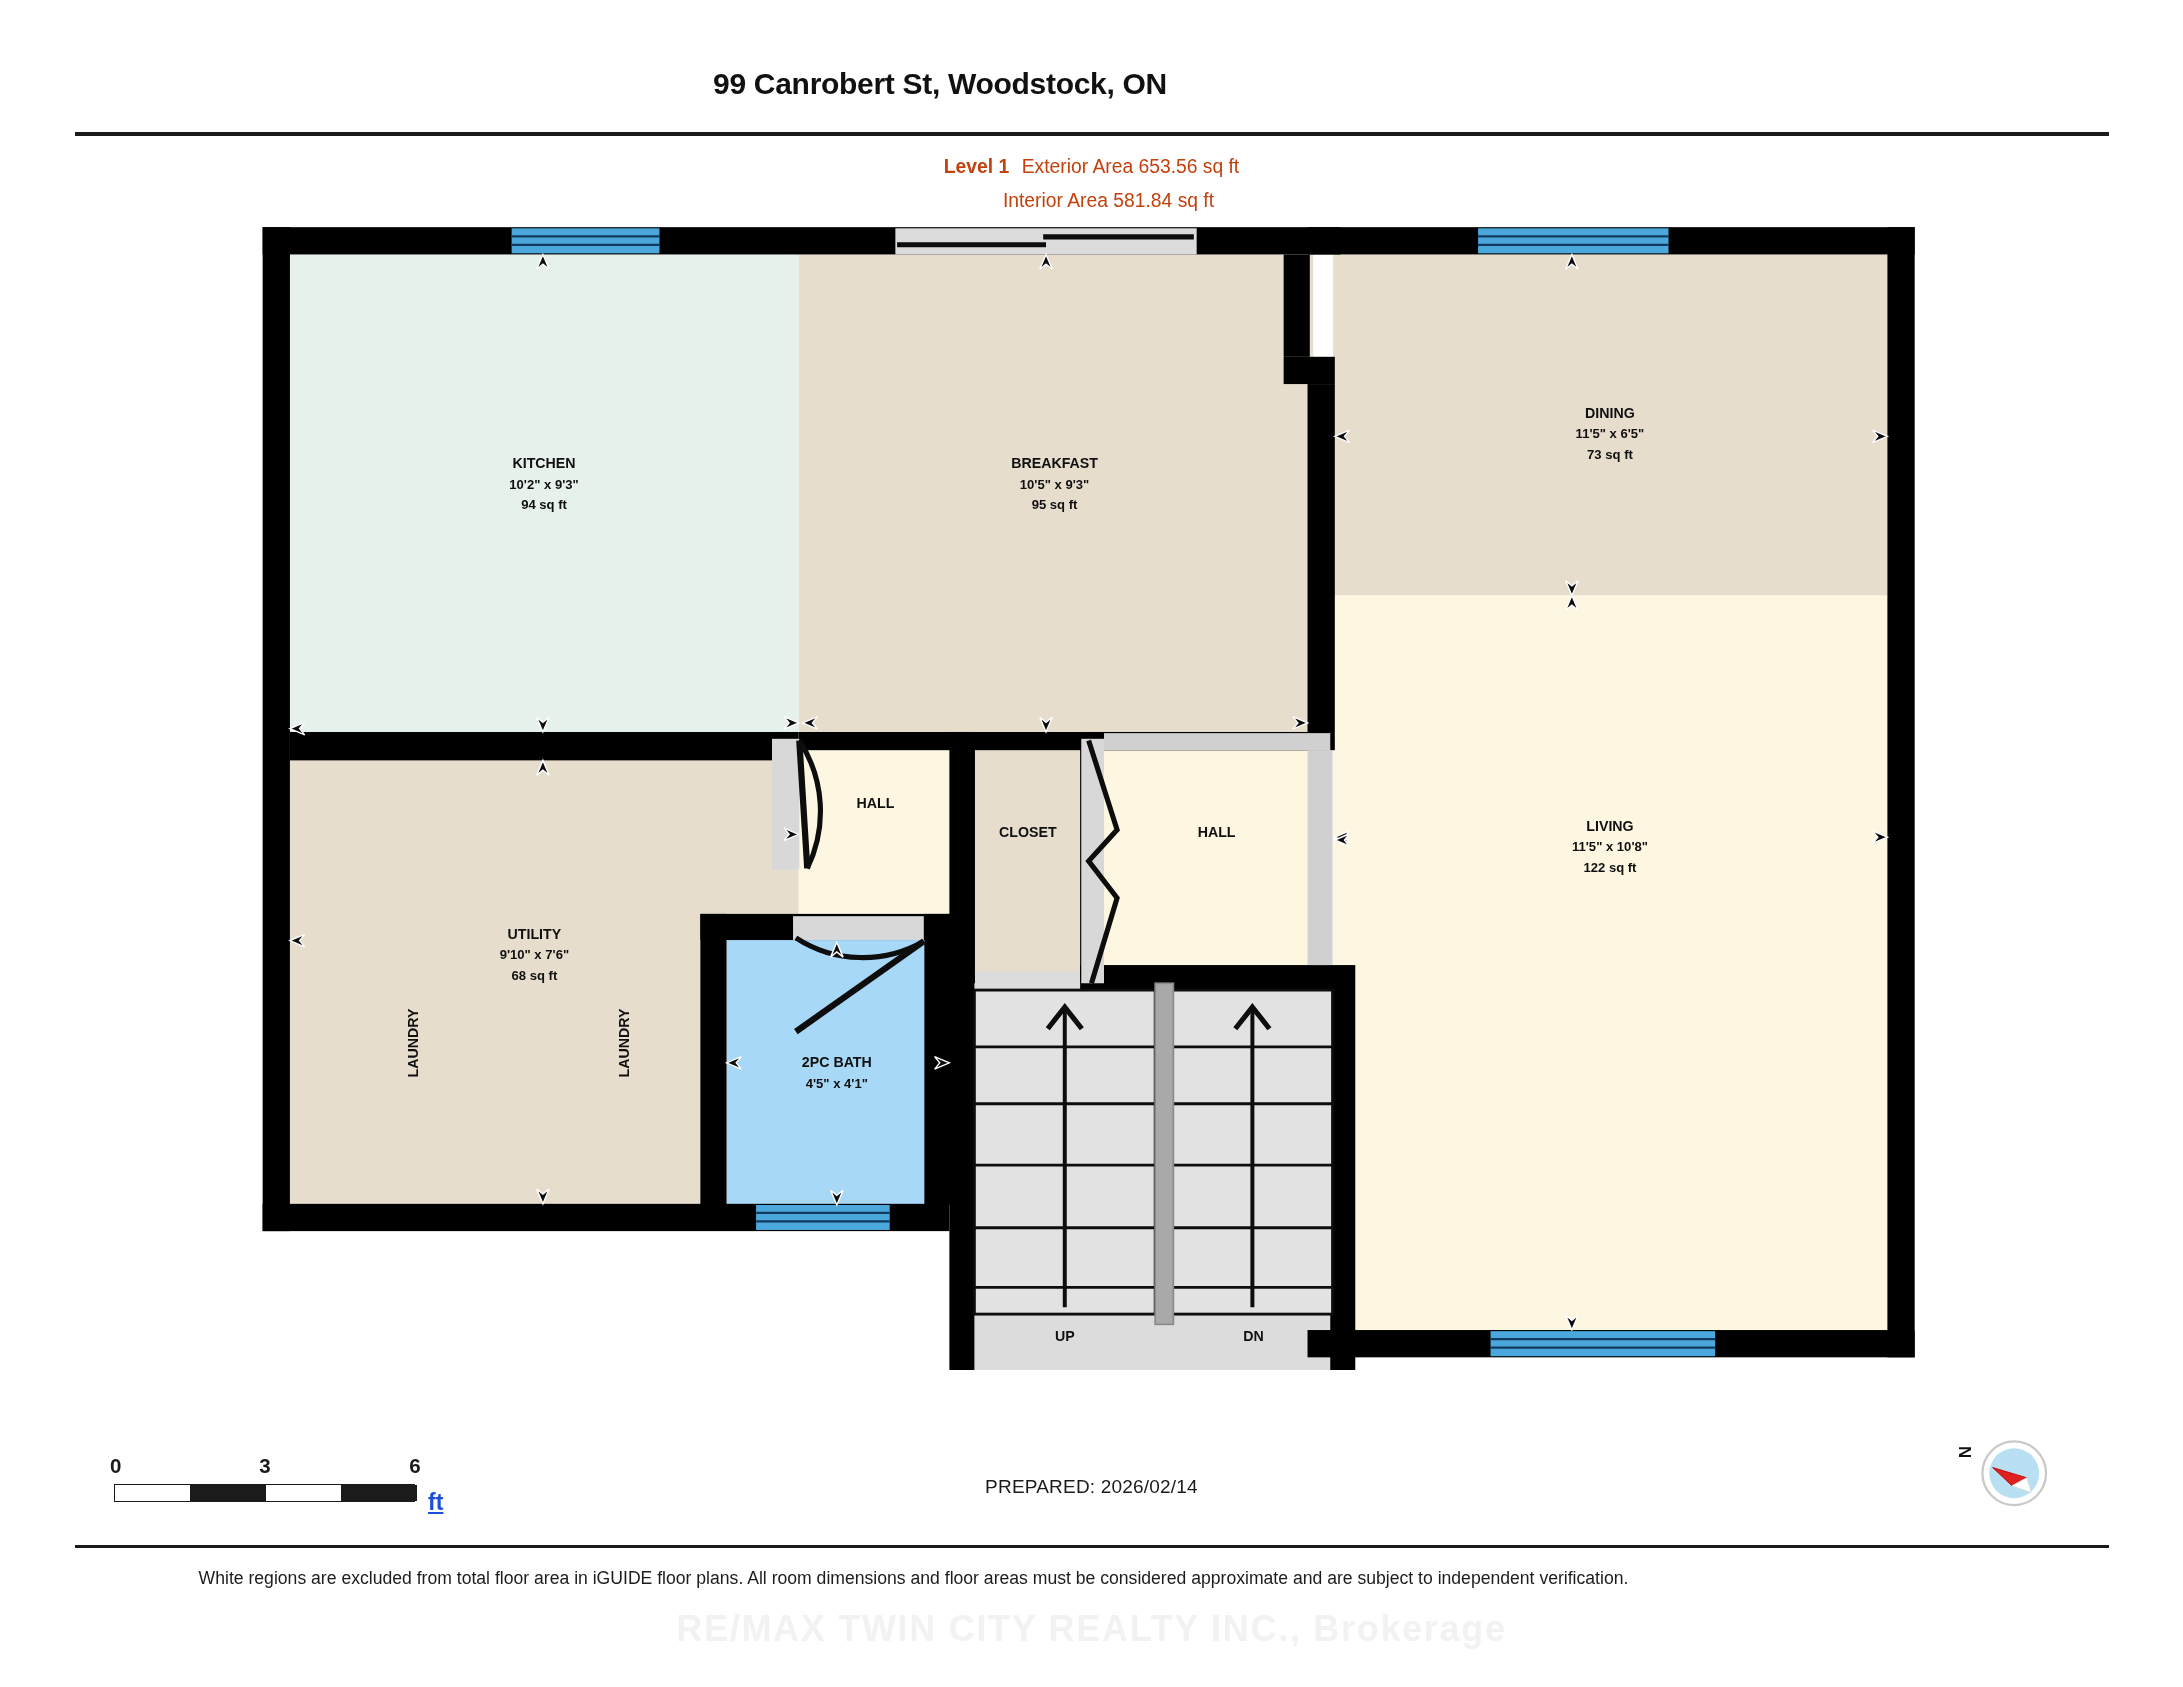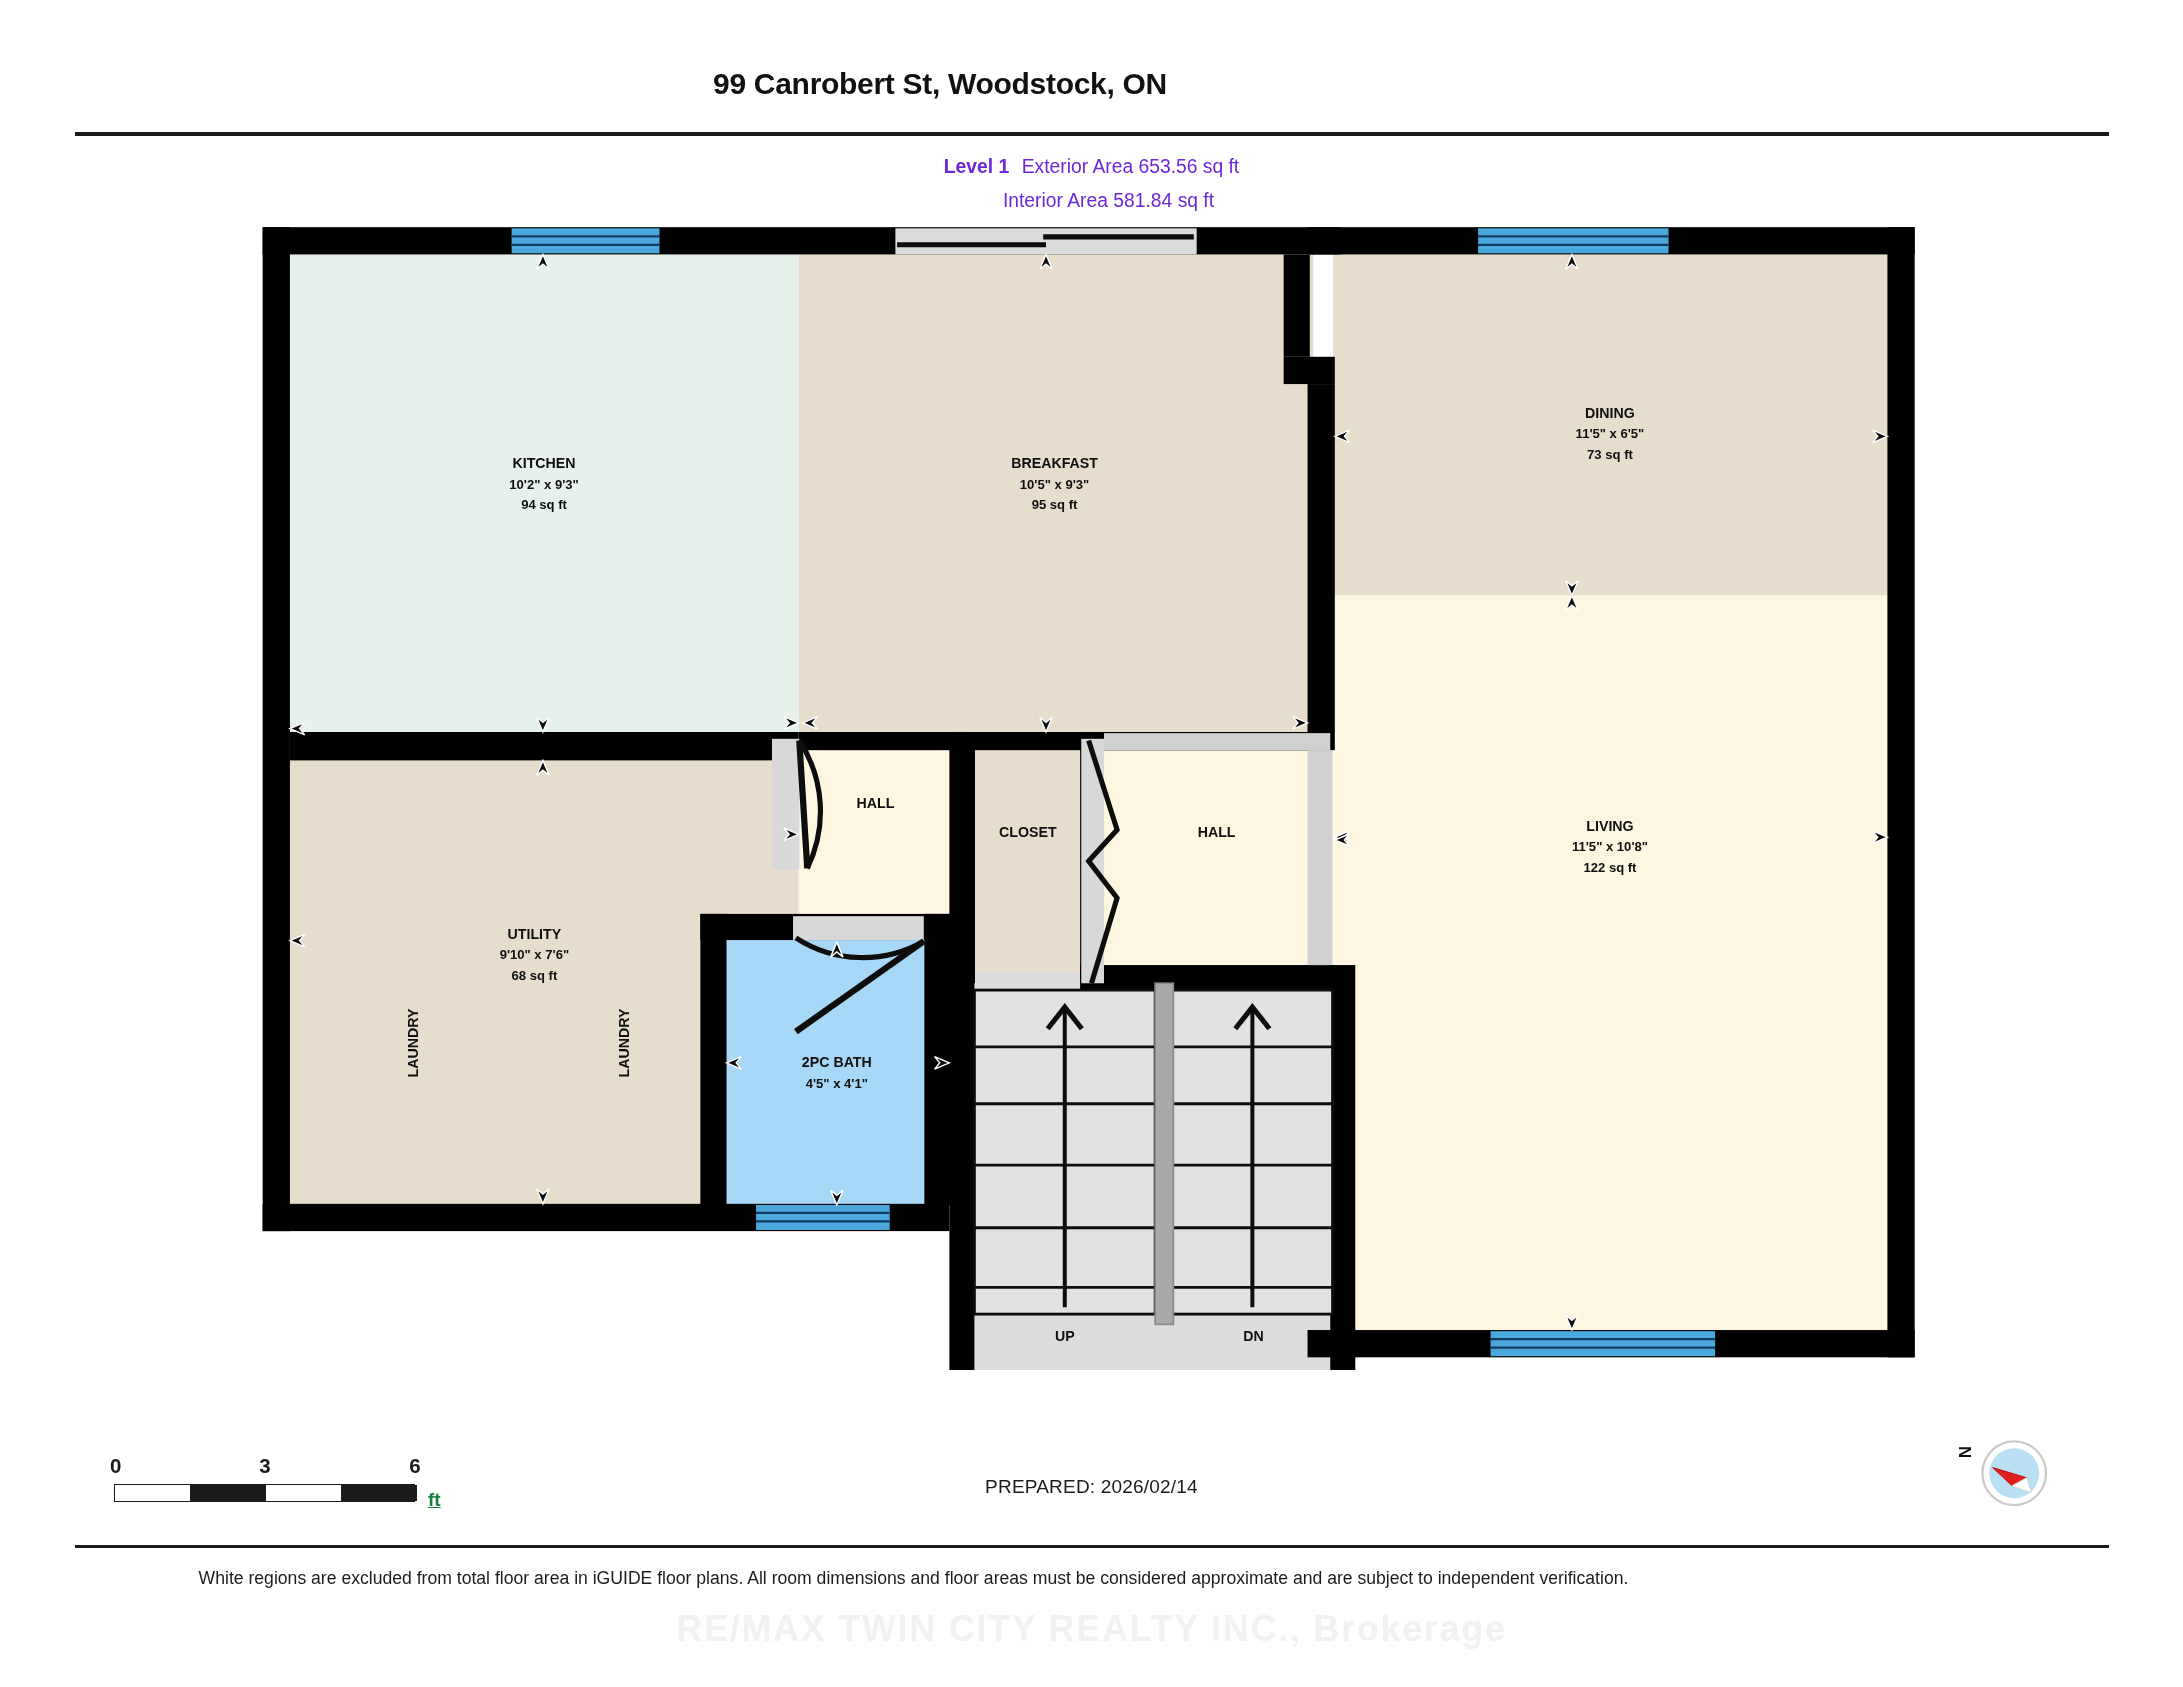--- a/index.html
+++ b/index.html
@@ -19,21 +19,21 @@
     text-align:center;
     font-size:30px;font-weight:bold;letter-spacing:-0.3px;
     color:#111;
   }
   .title-rule{
     position:absolute;left:75px;top:132px;width:2034px;height:4px;
     background:#1b1b1b;
   }
   .area-line{
     position:absolute;width:2183px;text-align:center;
-    font-size:19.3px;color:#6d28d9;
+    font-size:19.3px;color:#c2410c;
   }
   .area-line .lvl{font-weight:bold;margin-right:12.5px;}
   .area-1{top:156px;}
   .area-2{top:190px;}
 
   
   .plan-wrap{
     position:absolute;left:0;top:227px;width:2183px;height:1143px;
   }
   svg.plan{display:block;}
@@ -48,21 +48,21 @@
   text.rm-dim{font-size:23px;}
   text.rm-small{font-size:25px;font-weight:bold;}
   text.updn{font-size:25px;font-weight:bold;fill:#111;text-anchor:middle;}
 
   
   .scalebar{position:absolute;left:114px;top:1484px;}
   .sb-track{position:relative;width:301px;height:18px;border:1.7px solid #1b1b1b;box-sizing:border-box;background:#fff;}
   .sb-seg{position:absolute;top:0;height:100%;background:#1b1b1b;}
   .sb-labels{position:absolute;left:0;top:-30px;width:341px;height:23px;}
   .sb-labels span{position:absolute;font-size:20.5px;font-weight:bold;color:#1b1b1b;transform:translateX(-50%);}
-  .sb-unit{position:absolute;left:314px;top:4.5px;font-size:19px;font-weight:bold;color:#15803d;text-decoration:underline;}
+  .sb-unit{position:absolute;left:314px;top:4.5px;font-size:23px;font-weight:bold;color:#1d4ed8;text-decoration:underline;}
 
   .prepared{
     position:absolute;left:0;top:1476px;width:2183px;text-align:center;
     font-size:19px;color:#1b1b1b;letter-spacing:0.2px;
   }
 
   .compass{position:absolute;left:1979px;top:1438px;width:71px;height:71px;}
   .compass-n{position:absolute;left:1960px;top:1442px;font-size:17px;font-weight:bold;color:#111;
     transform:rotate(-90deg);transform-origin:center center;}
 

